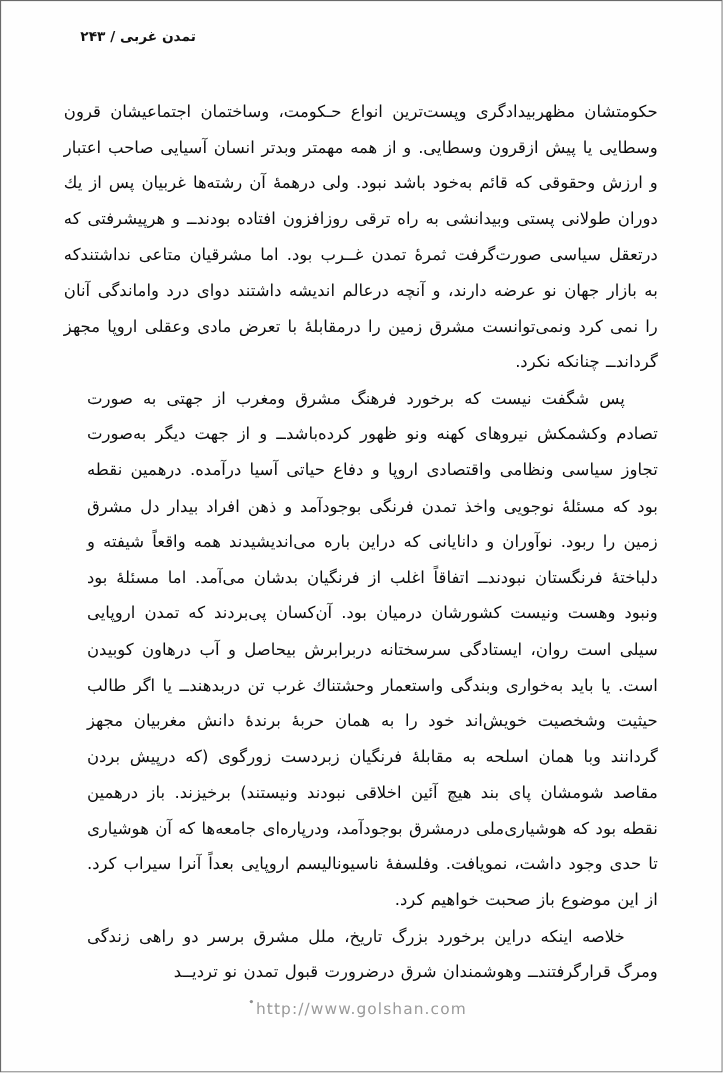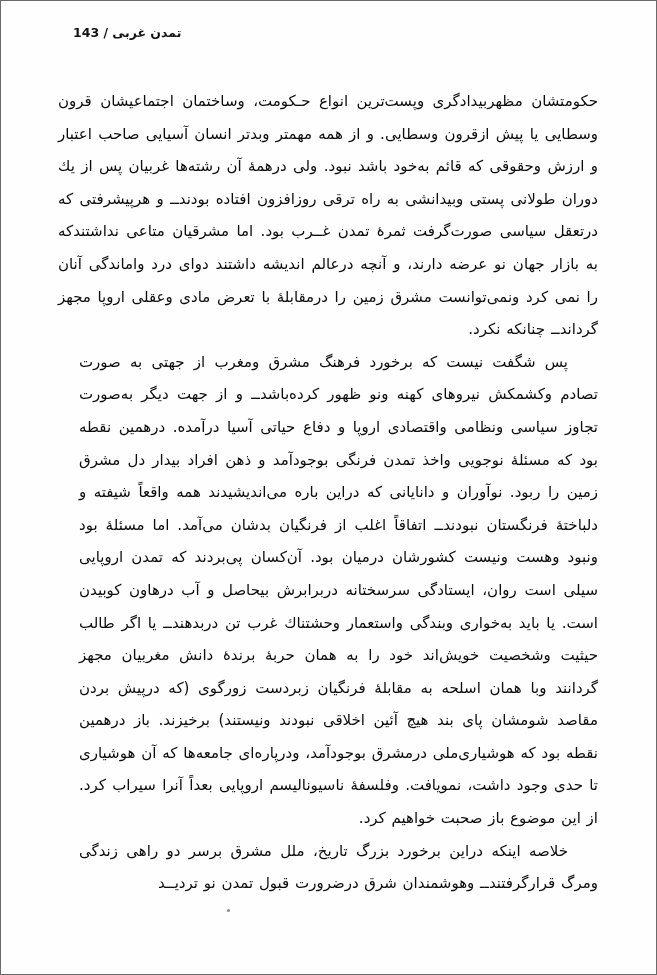--- a/index.html
+++ b/index.html
@@ -68,24 +68,25 @@
     border-radius: 50%;
     left: 226px;
     bottom: 62px;
   }
 </style>
 </head>
 <body>
 
 <div class="scan-page">
 
-  <div class="running-head">تمدن غربی / 143</div>
+  <div class="running-head">تمدن غربی / ۲۴۳</div>
 
   <div class="text-block">
     <p class="para">حکومتشان مظهربیدادگری وپست‌ترین انواع حـکومت، وساختمان اجتماعیشان قرون وسطایی یا پیش ازقرون وسطایی. و از همه مهمتر وبدتر انسان آسیایی صاحب اعتبار و ارزش وحقوقی که قائم به‌خود باشد نبود. ولی درهمهٔ آن رشته‌ها غربیان پس از یك دوران طولانی پستی وبیدانشی به راه ترقی روزافزون افتاده بودندــ و هرپیشرفتی که درتعقل سیاسی صورت‌گرفت ثمرهٔ تمدن غــرب بود. اما مشرقیان متاعی نداشتندکه به بازار جهان نو عرضه دارند، و آنچه درعالم اندیشه داشتند دوای درد واماندگی آنان را نمی کرد ونمی‌توانست مشرق زمین را درمقابلهٔ با تعرض مادی وعقلی اروپا مجهز گرداندــ چنانکه نکرد.</p>
     <p class="para indented">پس شگفت نیست که برخورد فرهنگ مشرق ومغرب از جهتی به صورت تصادم وکشمکش نیروهای کهنه ونو ظهور کرده‌باشدــ و از جهت دیگر به‌صورت تجاوز سیاسی ونظامی واقتصادی اروپا و دفاع حیاتی آسیا درآمده. درهمین نقطه بود که مسئلهٔ نوجویی واخذ تمدن فرنگی بوجودآمد و ذهن افراد بیدار دل مشرق زمین را ربود. نوآوران و دانایانی که دراین باره می‌اندیشیدند همه واقعاً شیفته و دلباختهٔ فرنگستان نبودندــ اتفاقاً اغلب از فرنگیان بدشان می‌آمد. اما مسئلهٔ بود ونبود وهست ونیست کشورشان درمیان بود. آن‌کسان پی‌بردند که تمدن اروپایی سیلی است روان، ایستادگی سرسختانه دربرابرش بیحاصل و آب درهاون کوبیدن است. یا باید به‌خواری وبندگی واستعمار وحشتناك غرب تن دربدهندــ یا اگر طالب حیثیت وشخصیت خویش‌اند خود را به همان حربهٔ برندهٔ دانش مغربیان مجهز گردانند وبا همان اسلحه به مقابلهٔ فرنگیان زبردست زورگوی (که درپیش بردن مقاصد شومشان پای بند هیچ آئین اخلاقی نبودند ونیستند) برخیزند. باز درهمین نقطه بود که هوشیاری‌ملی درمشرق بوجودآمد، ودرپاره‌ای جامعه‌ها که آن هوشیاری تا حدی وجود داشت، نمویافت. وفلسفهٔ ناسیونالیسم اروپایی بعداً آنرا سیراب کرد. از این موضوع باز صحبت خواهیم کرد.</p>
     <p class="para indented">خلاصه اینکه دراین برخورد بزرگ تاریخ، ملل مشرق برسر دو راهی زندگی ومرگ قرارگرفتندــ وهوشمندان شرق درضرورت قبول تمدن نو تردیــد</p>
   </div>
 
   <div class="speck"></div>
 
+  <div class="watermark">http://www.golshan.com</div>
 
 </div>
 
 </body></html>

